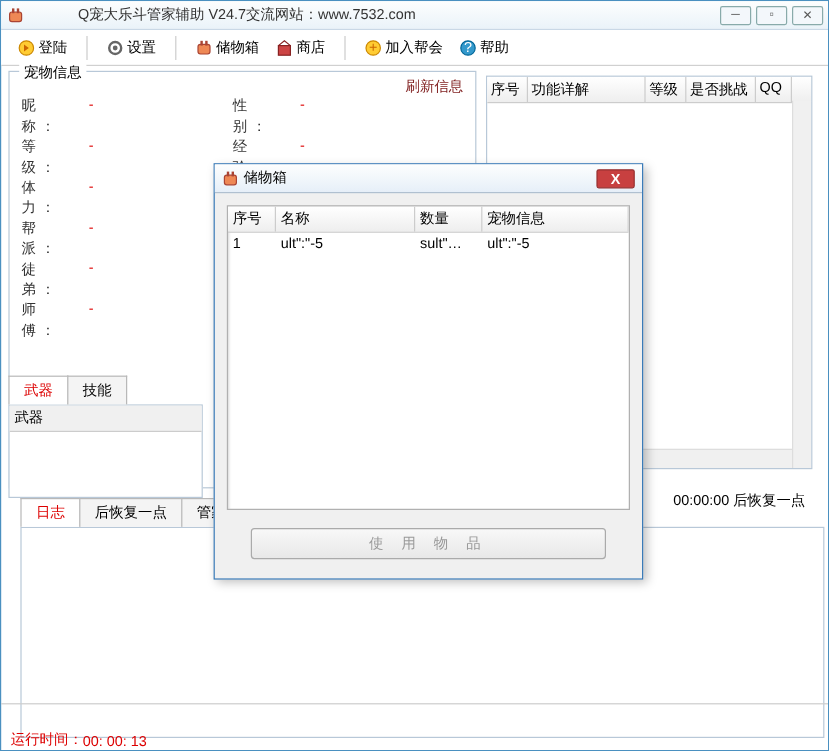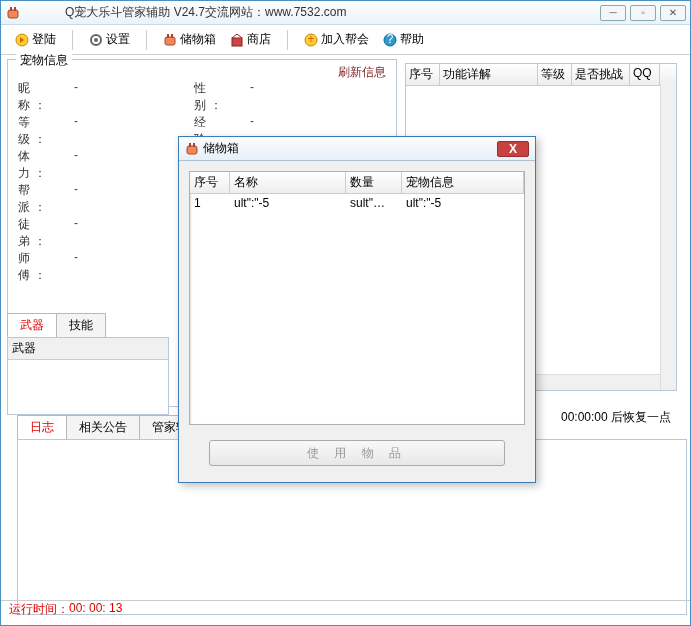--- a/index.html
+++ b/index.html
@@ -41,35 +41,35 @@
 .right-list .th { border-right:1px solid #ccc; padding:2px 3px; white-space:nowrap; overflow:hidden; }
 .scrollbar-v { position:absolute; right:0; top:20px; bottom:0; width:16px; background:#f0f0f0; border-left:1px solid #ddd; }
 .scrollbar-h { position:absolute; left:0; right:16px; bottom:0; height:16px; background:#f0f0f0; border-top:1px solid #ddd; }
 
 .energy-line { position:absolute; left:404px; top:354px; width:272px; }
 .energy-text { text-align:right; padding-right:6px; }
 
 .tabs2 { position:absolute; left:16px; top:360px; }
 .tabs2 .tabbody2 { border:1px solid #b8c8d8; width: 670px; height: 176px; background:#fff; }
 
-.statusbar { position:absolute; left:0; bottom:0; right:0; height:25px; border-top:1px solid #ccc; display:flex; align-items:flex-start; padding:0 8px; }
+.statusbar { position:absolute; left:0; bottom:0; right:0; height:39px; border-top:1px solid #ccc; display:flex; align-items:flex-end; padding:0 8px; }
 .statusbar span { color:#d00; }
 .statusbar .sl { color:#333; }
 
 
 .dialog { position:absolute; left:178px; top:136px; width:358px; height:347px; border:1px solid #3a7bb8; background:#f0f0f0; box-shadow: 3px 3px 8px rgba(0,0,0,.25); }
 .dialog .dtitle { height:24px; background: linear-gradient(#fdfefe,#e6eff8); border-bottom:1px solid #b0c0d0; display:flex; align-items:center; padding:0 6px; }
 .dialog .dtitle .t { flex:1; }
 .dialog .dclose { width:32px; height:16px; background:#c84040; border:1px solid #963030; border-radius:2px; color:#fff; display:flex; align-items:center; justify-content:center; cursor:pointer; font-size:12px; font-weight:bold; }
 .dialog .dlist { margin:10px; background:#fff; border:1px solid #b0b0b0; height:254px; box-shadow: inset 1px 1px 2px rgba(0,0,0,.15); overflow:hidden; }
 .dialog .dlist .thead { display:flex; background:linear-gradient(#fff,#eee); border-bottom:1px solid #ccc; }
 .dialog .dlist .th { border-right:1px solid #ccc; padding:2px 4px; }
 .dialog .dlist .trow { display:flex; padding:1px 0; }
 .dialog .dlist .td { padding:1px 4px; overflow:hidden; white-space:nowrap; }
-.dialog .usebtn { margin:15px 30px 10px; height:26px; border:1px solid #aaa; background:linear-gradient(#f8f8f8,#e8e8e8); color:#999; display:flex; align-items:center; justify-content:center; letter-spacing:6px; border-radius:3px; }
+.dialog .usebtn { margin:15px 30px 10px; height:26px; border:1px solid #aaa; background:linear-gradient(#f8f8f8,#e8e8e8); color:#999; display:flex; align-items:center; justify-content:center; letter-spacing:6px; border-radius:3px;font-family:Liberation Serif, serif; }
 
 svg { display:block; }
 </style>
 </head>
 <body>
 
 <div class="main-window">
   <div class="titlebar">
     <span class="icon">
       <svg width="14" height="14">
@@ -206,21 +206,21 @@
       <div class="scrollbar-h"></div>
     </div>
 
     <div class="energy-line">
       <div class="energy-text">00:00:00 后恢复一点</div>
     </div>
 
     <div class="tabs2">
       <div class="tabstrip">
         <div class="tab active">日志</div>
-        <div class="tab">相关公告</div>
+        <div class="tab">后恢复一点</div>
         <div class="tab">管家辅</div>
       </div>
       <div class="tabbody2"></div>
     </div>
 
   </div>
 
   <div class="statusbar">
     <span class="sl" style="color:#d00">运行时间：</span>
     <span>00: 00: 13</span>

